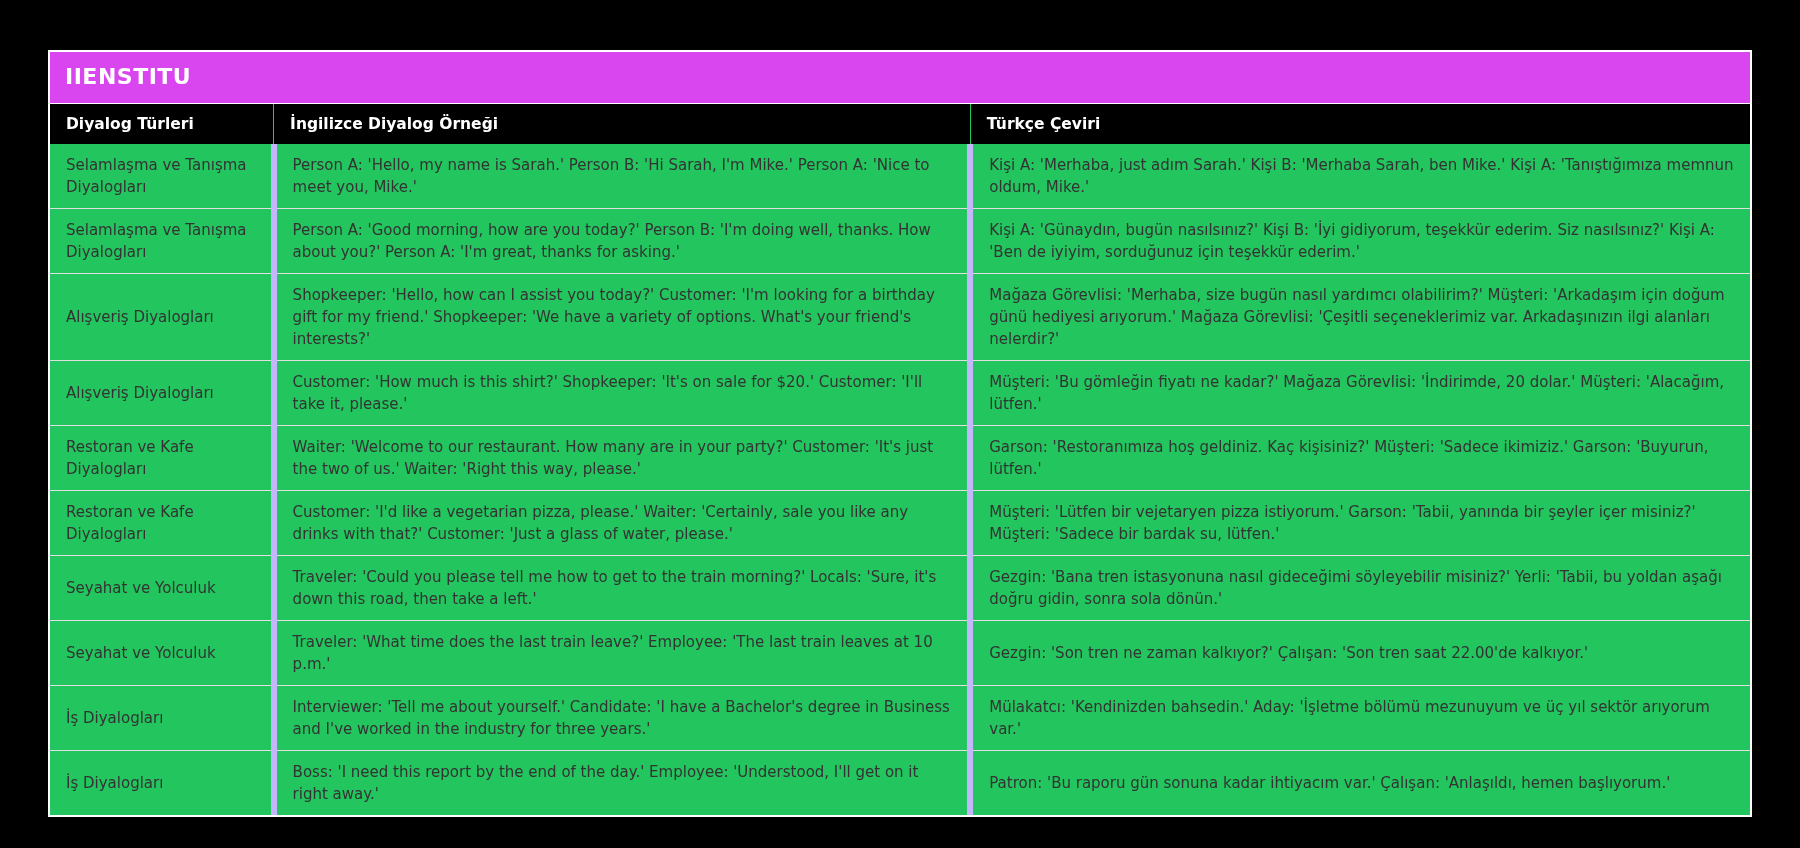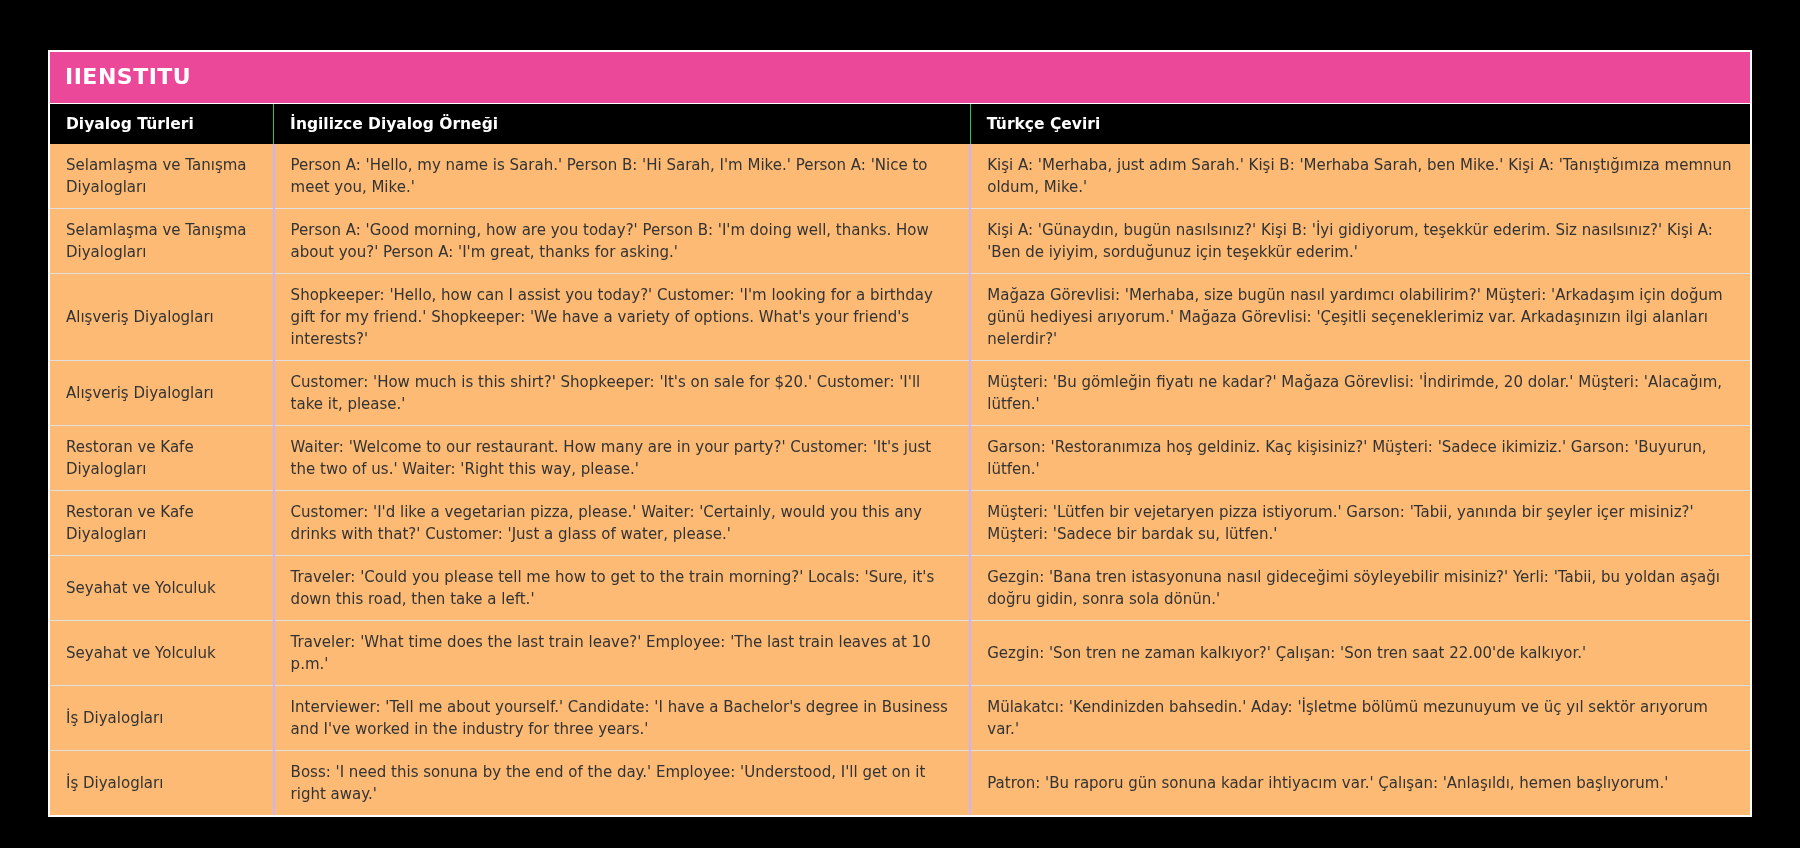--- a/index.html
+++ b/index.html
@@ -14,21 +14,21 @@
   .frame {
     position: absolute;
     left: 48px;
     top: 50px;
     width: 1704px;
     box-sizing: border-box;
     border: 2px solid #ffffff;
     background: #000000;
   }
   .brand-bar {
-    background: #ec4899;
+    background: #d946ef;
     padding: 12px 15px 13px 15px;
   }
   .brand-title {
     margin: 0;
     color: #ffffff;
     font-size: 22px;
     font-weight: 700;
     letter-spacing: 0.5px;
     line-height: 1.2;
   }
@@ -54,25 +54,25 @@
   th.col-type  { width: 12%; }
   th.col-en    { width: 41.4%; }
   th.col-tr    { width: 46.6%; }
   tbody td {
     font-size: 15px;
     color: #333333;
     line-height: 22px;
     padding: 10px 16px;
     vertical-align: middle;
     border-bottom: 1px solid #e0e0e0;
-    background: #fdba74;
+    background: #22c55e;
     word-wrap: break-word;
   }
   tbody td + td {
-    border-left: 2px solid #c4b5fd;
+    border-left: 6px solid #c4b5fd;
   }
   tbody tr:last-child td {
     border-bottom: none;
   }
 </style>
 </head>
 <body>
 
 <div class="frame">
   <div class="brand-bar">
@@ -107,38 +107,38 @@
           <td>Customer: 'How much is this shirt?' Shopkeeper: 'It's on sale for $20.' Customer: 'I'll take it, please.'</td>
           <td>Müşteri: 'Bu gömleğin fiyatı ne kadar?' Mağaza Görevlisi: 'İndirimde, 20 dolar.' Müşteri: 'Alacağım, lütfen.'</td>
         </tr>
         <tr>
           <td>Restoran ve Kafe Diyalogları</td>
           <td>Waiter: 'Welcome to our restaurant. How many are in your party?' Customer: 'It's just the two of us.' Waiter: 'Right this way, please.'</td>
           <td>Garson: 'Restoranımıza hoş geldiniz. Kaç kişisiniz?' Müşteri: 'Sadece ikimiziz.' Garson: 'Buyurun, lütfen.'</td>
         </tr>
         <tr>
           <td>Restoran ve Kafe Diyalogları</td>
-          <td>Customer: 'I'd like a vegetarian pizza, please.' Waiter: 'Certainly, would you this any drinks with that?' Customer: 'Just a glass of water, please.'</td>
+          <td>Customer: 'I'd like a vegetarian pizza, please.' Waiter: 'Certainly, sale you like any drinks with that?' Customer: 'Just a glass of water, please.'</td>
           <td>Müşteri: 'Lütfen bir vejetaryen pizza istiyorum.' Garson: 'Tabii, yanında bir şeyler içer misiniz?' Müşteri: 'Sadece bir bardak su, lütfen.'</td>
         </tr>
         <tr>
           <td>Seyahat ve Yolculuk</td>
           <td>Traveler: 'Could you please tell me how to get to the train morning?' Locals: 'Sure, it's down this road, then take a left.'</td>
           <td>Gezgin: 'Bana tren istasyonuna nasıl gideceğimi söyleyebilir misiniz?' Yerli: 'Tabii, bu yoldan aşağı doğru gidin, sonra sola dönün.'</td>
         </tr>
         <tr>
           <td>Seyahat ve Yolculuk</td>
           <td>Traveler: 'What time does the last train leave?' Employee: 'The last train leaves at 10 p.m.'</td>
           <td>Gezgin: 'Son tren ne zaman kalkıyor?' Çalışan: 'Son tren saat 22.00'de kalkıyor.'</td>
         </tr>
         <tr>
           <td>İş Diyalogları</td>
           <td>Interviewer: 'Tell me about yourself.' Candidate: 'I have a Bachelor's degree in Business and I've worked in the industry for three years.'</td>
           <td>Mülakatcı: 'Kendinizden bahsedin.' Aday: 'İşletme bölümü mezunuyum ve üç yıl sektör arıyorum var.'</td>
         </tr>
         <tr>
           <td>İş Diyalogları</td>
-          <td>Boss: 'I need this sonuna by the end of the day.' Employee: 'Understood, I'll get on it right away.'</td>
+          <td>Boss: 'I need this report by the end of the day.' Employee: 'Understood, I'll get on it right away.'</td>
           <td>Patron: 'Bu raporu gün sonuna kadar ihtiyacım var.' Çalışan: 'Anlaşıldı, hemen başlıyorum.'</td>
         </tr>
       </tbody>
   </table>
 </div>
 
 </body></html>

